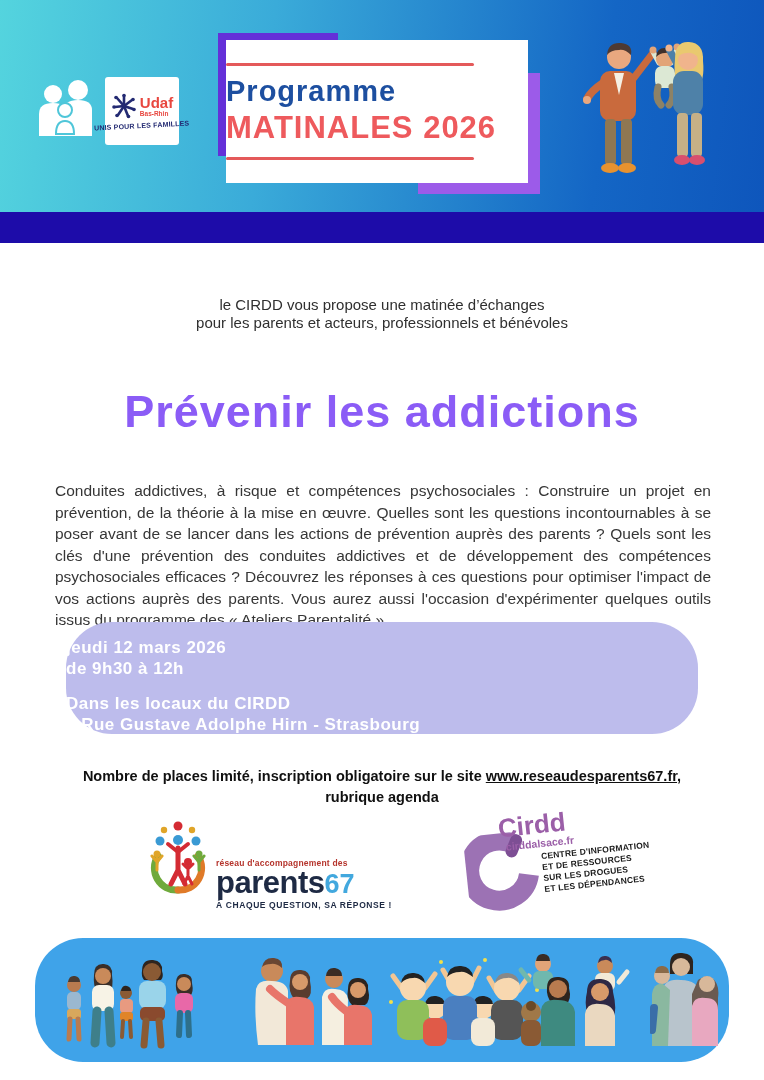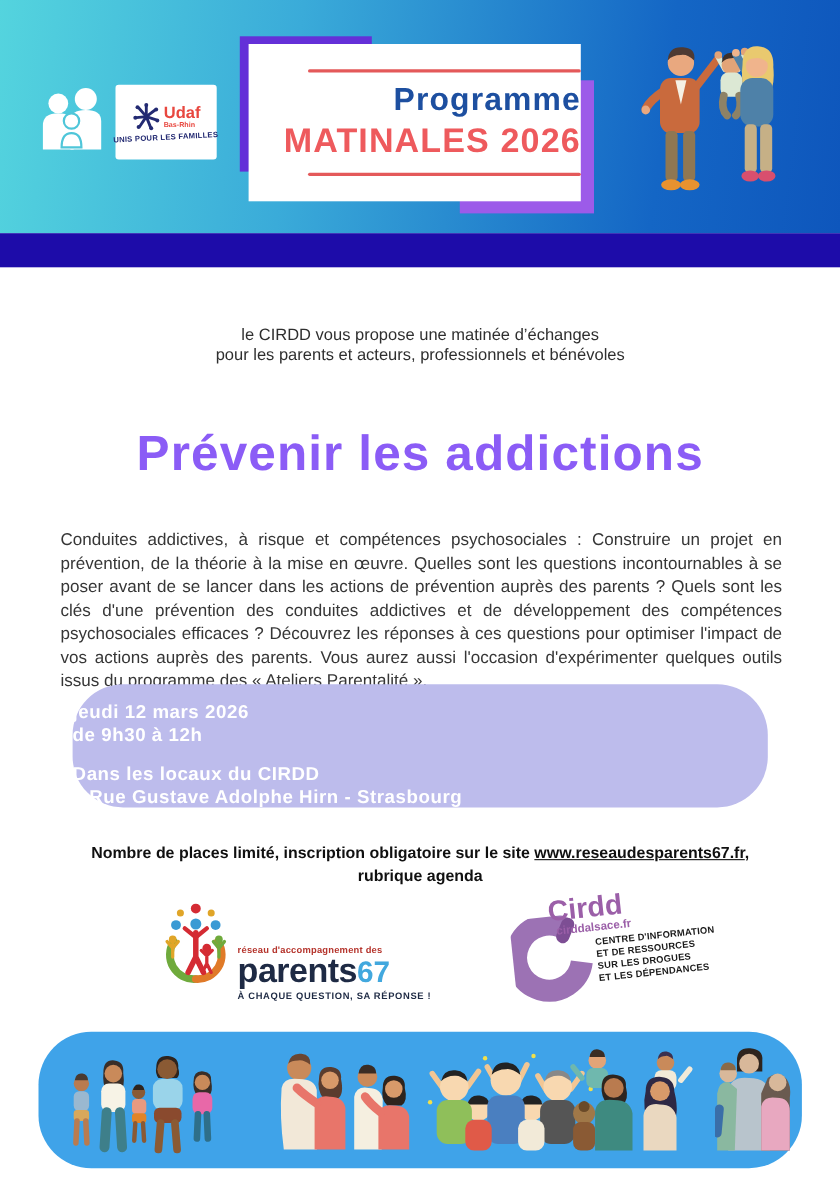--- a/index.html
+++ b/index.html
@@ -6,32 +6,32 @@
   body{width:764px;height:1080px;position:relative;background:#ffffff;
        font-family:"Liberation Sans", sans-serif;overflow:hidden;}
   .abs{position:absolute;}
 
   
   .header{left:0;top:0;width:764px;height:212px;
     background:linear-gradient(97deg,#54d4de 0%,#3aabd9 35%,#1466c5 78%,#0e56bc 100%);}
   .navy-band{left:0;top:212px;width:764px;height:31px;background:#1d0ca9;}
 
   .fam-icon{left:33px;top:80px;}
-  .udaf-box{left:105px;top:77px;width:92px;height:68px;background:#ffffff;border-radius:3px;
+  .udaf-box{left:105px;top:77px;width:74px;height:68px;background:#ffffff;border-radius:3px;
     display:flex;flex-direction:column;align-items:center;justify-content:center;}
   .udaf-row{display:flex;align-items:center;gap:3px;}
   .udaf-name{color:#e8473f;font-weight:bold;font-size:15px;line-height:14px;}
   .udaf-region{color:#e8473f;font-size:6.5px;font-weight:bold;}
   .udaf-tag{color:#232a72;font-size:7px;font-weight:bold;margin-top:3px;letter-spacing:.2px;
     transform:rotate(-3deg);white-space:nowrap;}
 
   .purple-rect-a{left:218px;top:33px;width:120px;height:123px;background:#6430d8;}
   .purple-rect-b{left:418px;top:73px;width:122px;height:121px;background:#9c5be9;}
   .title-card{left:226px;top:40px;width:302px;height:143px;background:#ffffff;
-    display:flex;flex-direction:column;align-items:flex-end;}
+    display:flex;flex-direction:column;align-items:flex-start;}
   .red-line{width:248px;height:3px;background:#e4595a;border-radius:2px;}
   .red-line.t{margin-top:23px;}
   .red-line.b{margin-top:11px;}
   .card-title{color:#1d4fa0;font-weight:bold;font-size:29px;letter-spacing:1px;margin-top:9px;}
   .card-sub{color:#ee5a5d;font-weight:800;font-size:31px;letter-spacing:1px;margin-top:2px;}
 
   
   .intro{left:0;top:296px;width:764px;text-align:center;color:#2f2f2f;
     font-size:15px;line-height:17.5px;}
   .main-title{left:0;top:386px;width:764px;text-align:center;color:#8b5cf6;

